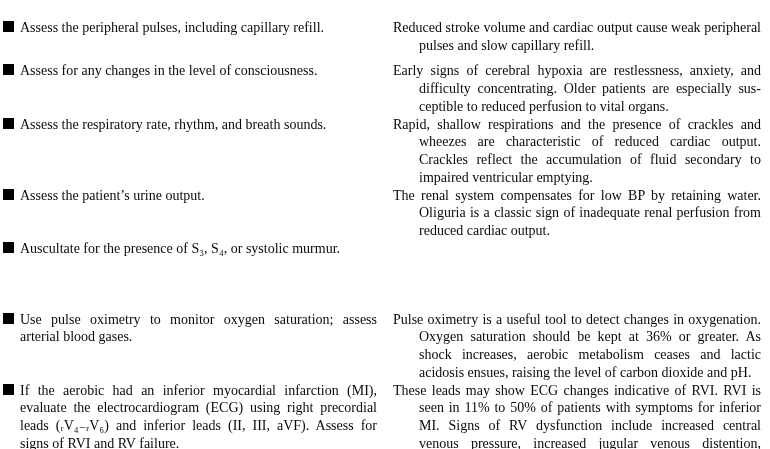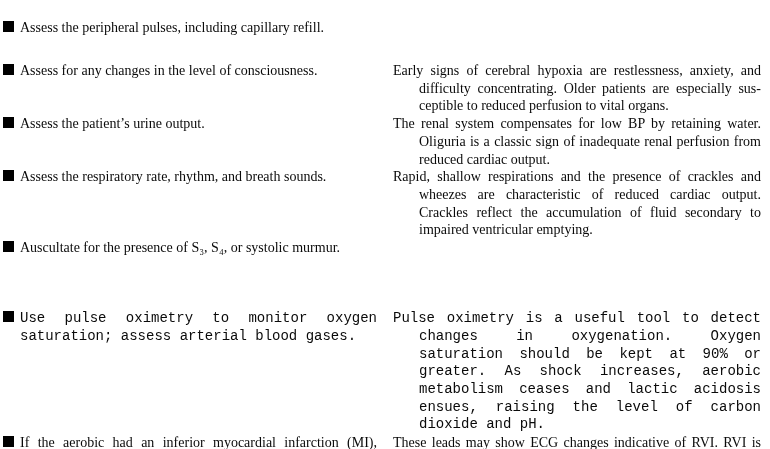--- a/index.html
+++ b/index.html
@@ -49,44 +49,45 @@
     margin-right: 6px;
   }
 </style>
 </head>
 <body>
 
 <div class="page">
 
   <div class="row" style="min-height:35px;">
     <div class="cell-assessment"><span class="bullet"></span><span>Assess the peripheral pulses, including capillary refill.</span></div>
+    <div class="cell-rationale"><span>Reduced stroke volume and cardiac output cause weak peripheral pulses and slow capillary refill.</span></div>
   </div>
 
   <div class="row" style="min-height:53px;margin-top:8px;">
     <div class="cell-assessment"><span class="bullet"></span><span>Assess for any changes in the level of consciousness.</span></div>
     <div class="cell-rationale"><span>Early signs of cerebral hypoxia are restlessness, anxiety, and difficulty concentrating. Older patients are especially sus­ceptible to reduced perfusion to vital organs.</span></div>
+  </div>
+
+  <div class="row" style="min-height:71px;">
+    <div class="cell-assessment"><span class="bullet"></span><span>Assess the respiratory rate, rhythm, and breath sounds.</span></div>
+    <div class="cell-rationale"><span>Rapid, shallow respirations and the presence of crackles and wheezes are characteristic of reduced cardiac output. Crackles reflect the accumulation of fluid secondary to impaired ventricular emptying.</span></div>
   </div>
 
   <div class="row" style="min-height:53px;">
     <div class="cell-assessment"><span class="bullet"></span><span>Assess the patient’s urine output.</span></div>
     <div class="cell-rationale"><span>The renal system compensates for low BP by retaining water. Oliguria is a classic sign of inadequate renal perfusion from reduced cardiac output.</span></div>
   </div>
 
   <div class="row" style="min-height:71px;">
-    <div class="cell-assessment"><span class="bullet"></span><span>Assess the respiratory rate, rhythm, and breath sounds.</span></div>
-    <div class="cell-rationale"><span>Rapid, shallow respirations and the presence of crackles and wheezes are characteristic of reduced cardiac output. Crackles reflect the accumulation of fluid secondary to impaired ventricular emptying.</span></div>
+    <div class="cell-assessment"><span class="bullet"></span><span>Auscultate for the presence of S₃, S₄, or systolic murmur.</span></div>
   </div>
 
   <div class="row" style="min-height:71px;">
-    <div class="cell-assessment"><span class="bullet"></span><span>Auscultate for the presence of S₃, S₄, or systolic murmur.</span></div>
-  </div>
-
-  <div class="row" style="min-height:71px;font-family:Liberation Mono, monospace;">
     <div class="cell-assessment"><span class="bullet"></span><span>Use pulse oximetry to monitor oxygen saturation; assess arterial blood gases.</span></div>
-    <div class="cell-rationale"><span>Pulse oximetry is a useful tool to detect changes in oxygen­ation. Oxygen saturation should be kept at 90% or greater. As shock increases, aerobic metabolism ceases and lactic acidosis ensues, raising the level of carbon dioxide and pH.</span></div>
+    <div class="cell-rationale"><span>Pulse oximetry is a useful tool to detect changes in oxygen­ation. Oxygen saturation should be kept at 36% or greater. As shock increases, aerobic metabolism ceases and lactic acidosis ensues, raising the level of carbon dioxide and pH.</span></div>
   </div>
 
   <div class="row" style="min-height:89px;">
     <div class="cell-assessment"><span class="bullet"></span><span>If the aerobic had an inferior myocardial infarction (MI), evaluate the electrocardiogram (ECG) using right precor­dial leads (ᵣV₄₋ᵣV₆) and inferior leads (II, III, aVF). Assess for signs of RVI and RV failure.</span></div>
     <div class="cell-rationale"><span>These leads may show ECG changes indicative of RVI. RVI is seen in 11% to 50% of patients with symptoms for inferior MI. Signs of RV dysfunction include increased central venous pressure, increased jugular venous distention, absence of crackles, and decreased BP.</span></div>
   </div>
 
 </div>
 
 </body></html>

